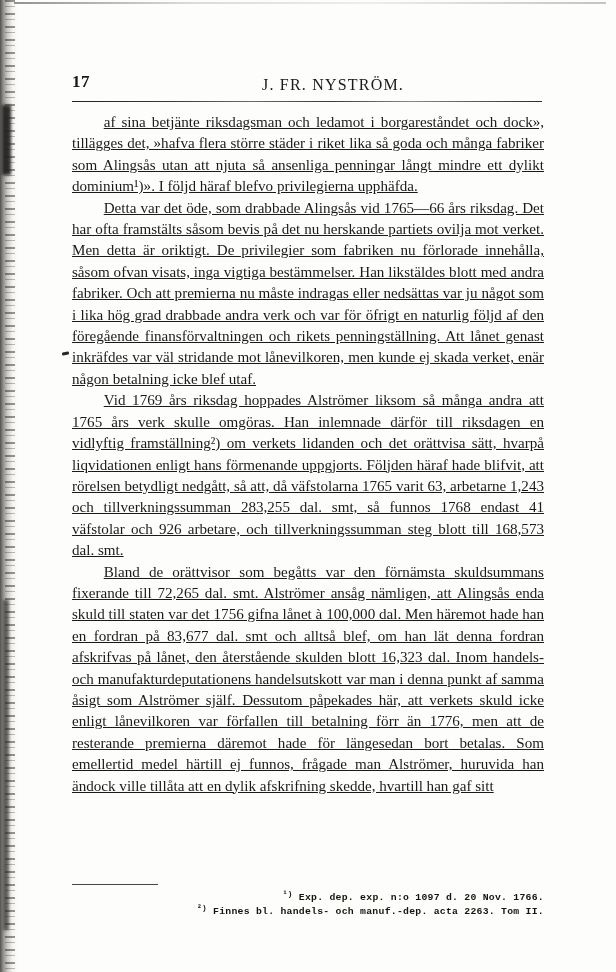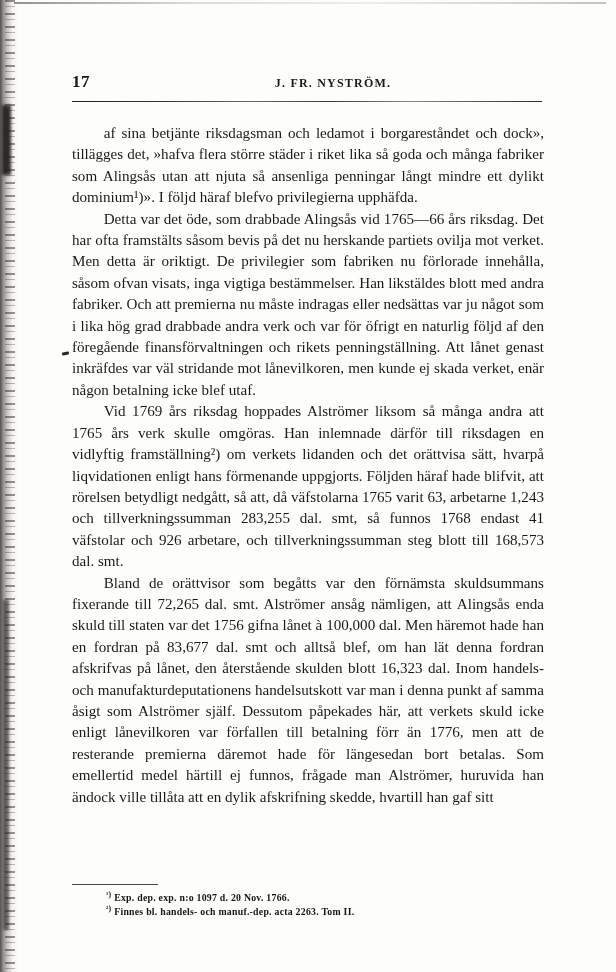--- a/index.html
+++ b/index.html
@@ -90,45 +90,46 @@
     font-size: 17px;
     font-weight: 700;
     letter-spacing: .5px;
   }
   .head-title {
     position: absolute;
     left: 0;
     right: 0;
     top: 4px;
     text-align: center;
-    font-size: 12px;
+    font-size: 16px;
     font-variant: small-caps;
     letter-spacing: 1.2px;
-    font-weight: 700;
+    font-weight: 400;
     padding-left: 50px;
   }
   .head-rule {
     position: absolute;
     left: 0;
     top: 29px;
     width: 470px;
     height: 1px;
     background: linear-gradient(90deg,
       #24221f 0%, #3a3733 20%, #6d6a64 38%,
       #3d3a36 55%, #8b8881 72%, #2e2b28 100%);
   }
 
   .body-text {
-    margin-top: 21px;
+    margin-top: 10px;
     font-size: 15.1px;
     line-height: 21.4px;
     text-align: justify;
     text-justify: inter-word;
     -webkit-hyphens: none;
     hyphens: none;
+    text-decoration: underline;
   }
   .body-text p {
     margin: 0;
     text-indent: 2.1em;
   }
   sup {
     font-size: 0.64em;
     vertical-align: super;
     line-height: 0;
   }
@@ -156,21 +157,22 @@
     background: #4a4743;
     margin-bottom: 6px;
   }
   .footnote {
     font-size: 9.8px;
     line-height: 13.6px;
     letter-spacing: .25px;
     font-weight: 700;
     padding-left: 34px;
     color: #17150f;
-    font-family: Liberation Serif, serif;
+    font-family: Liberation Mono, monospace;
+    text-align: right;
   }
   .footnote sup {
     font-size: 0.8em;
   }
 </style>
 </head>
 <body>
 
 <div class="page">
 

